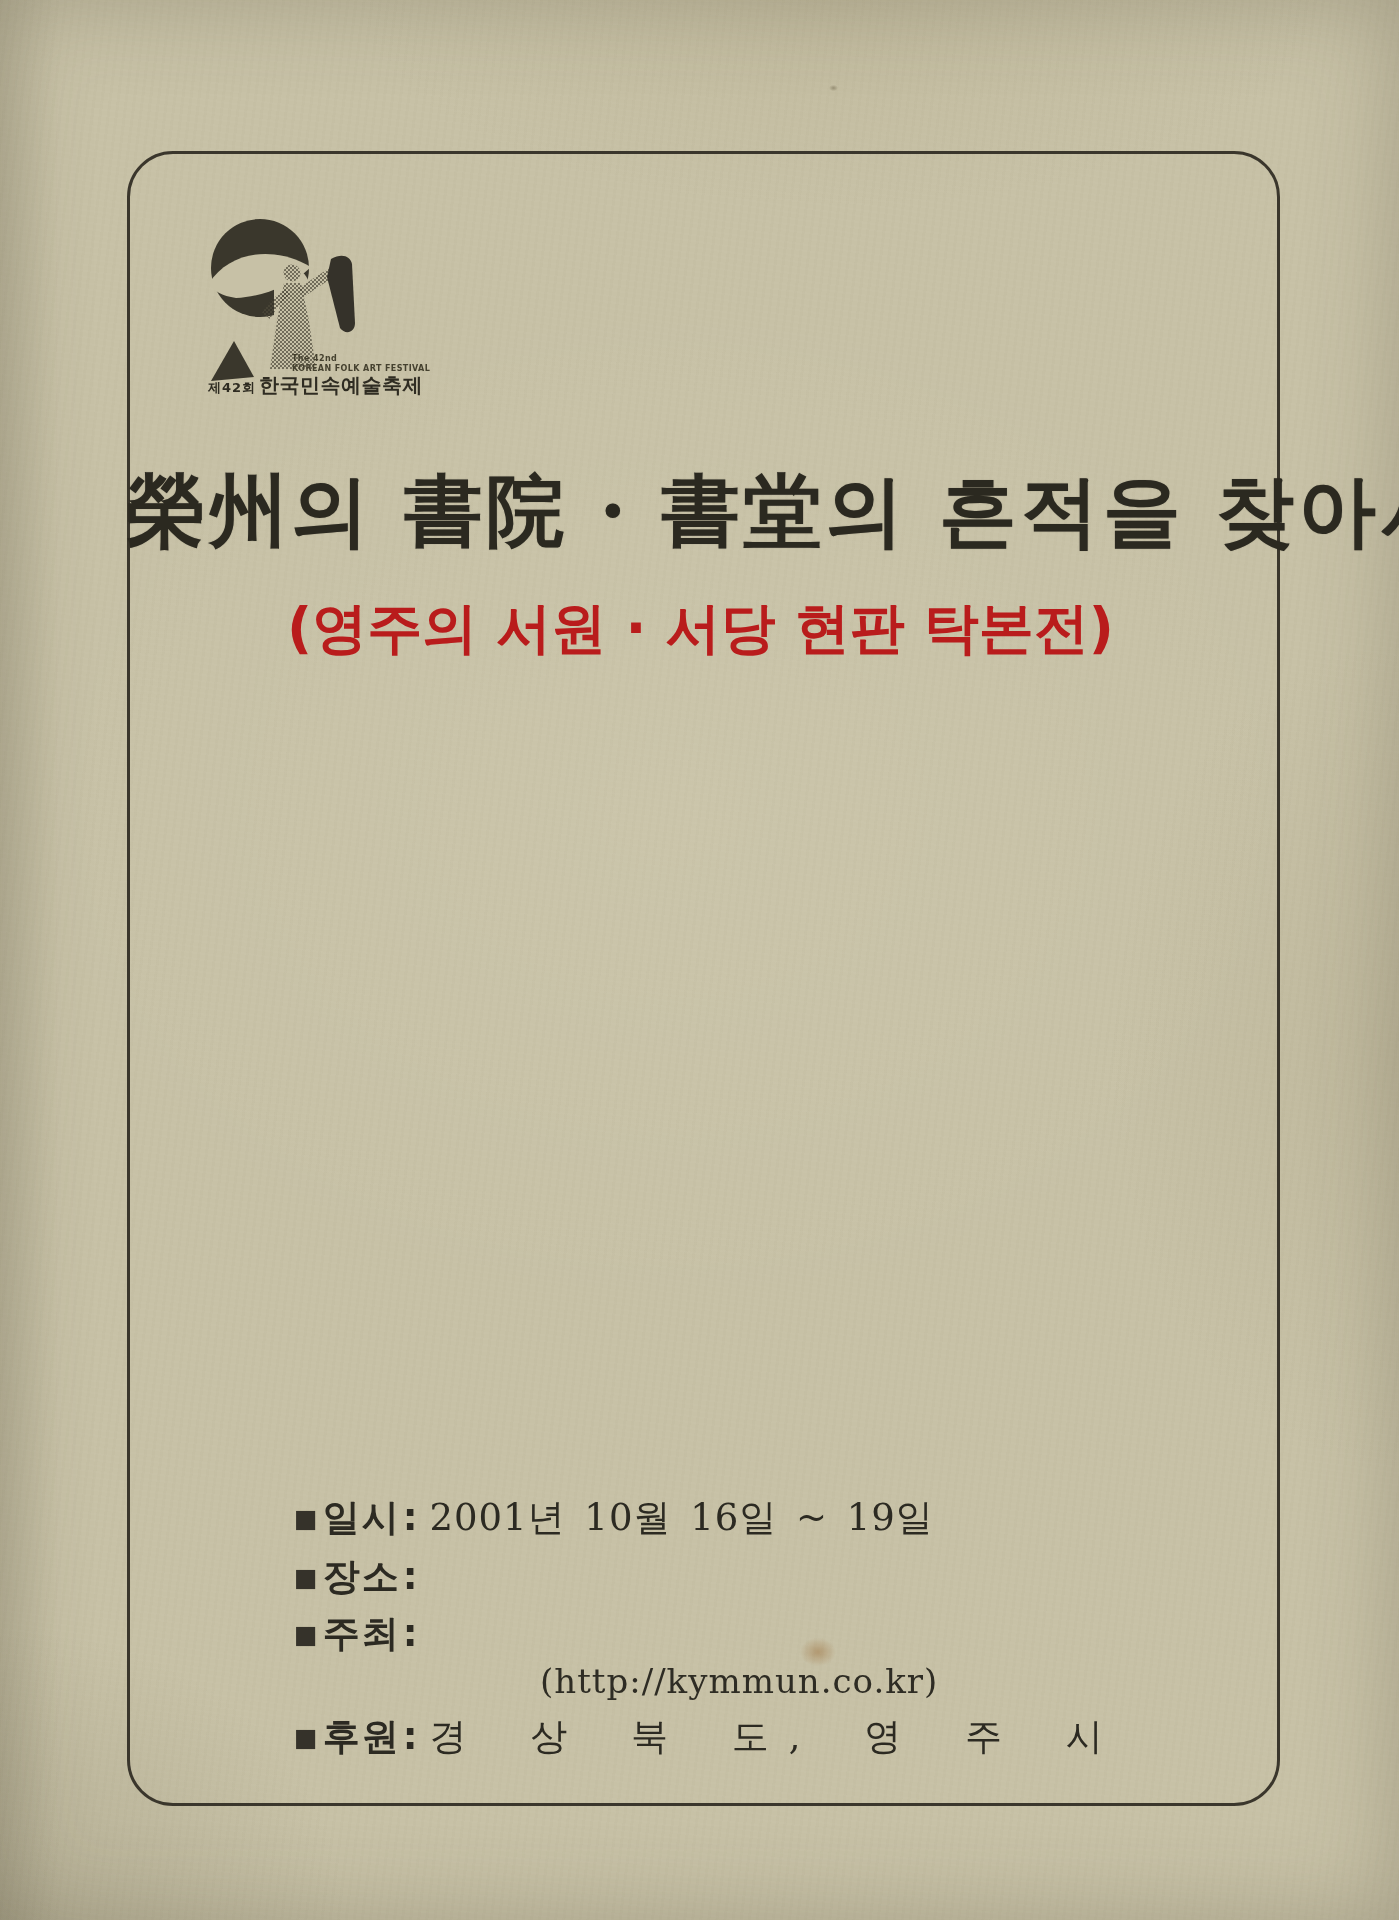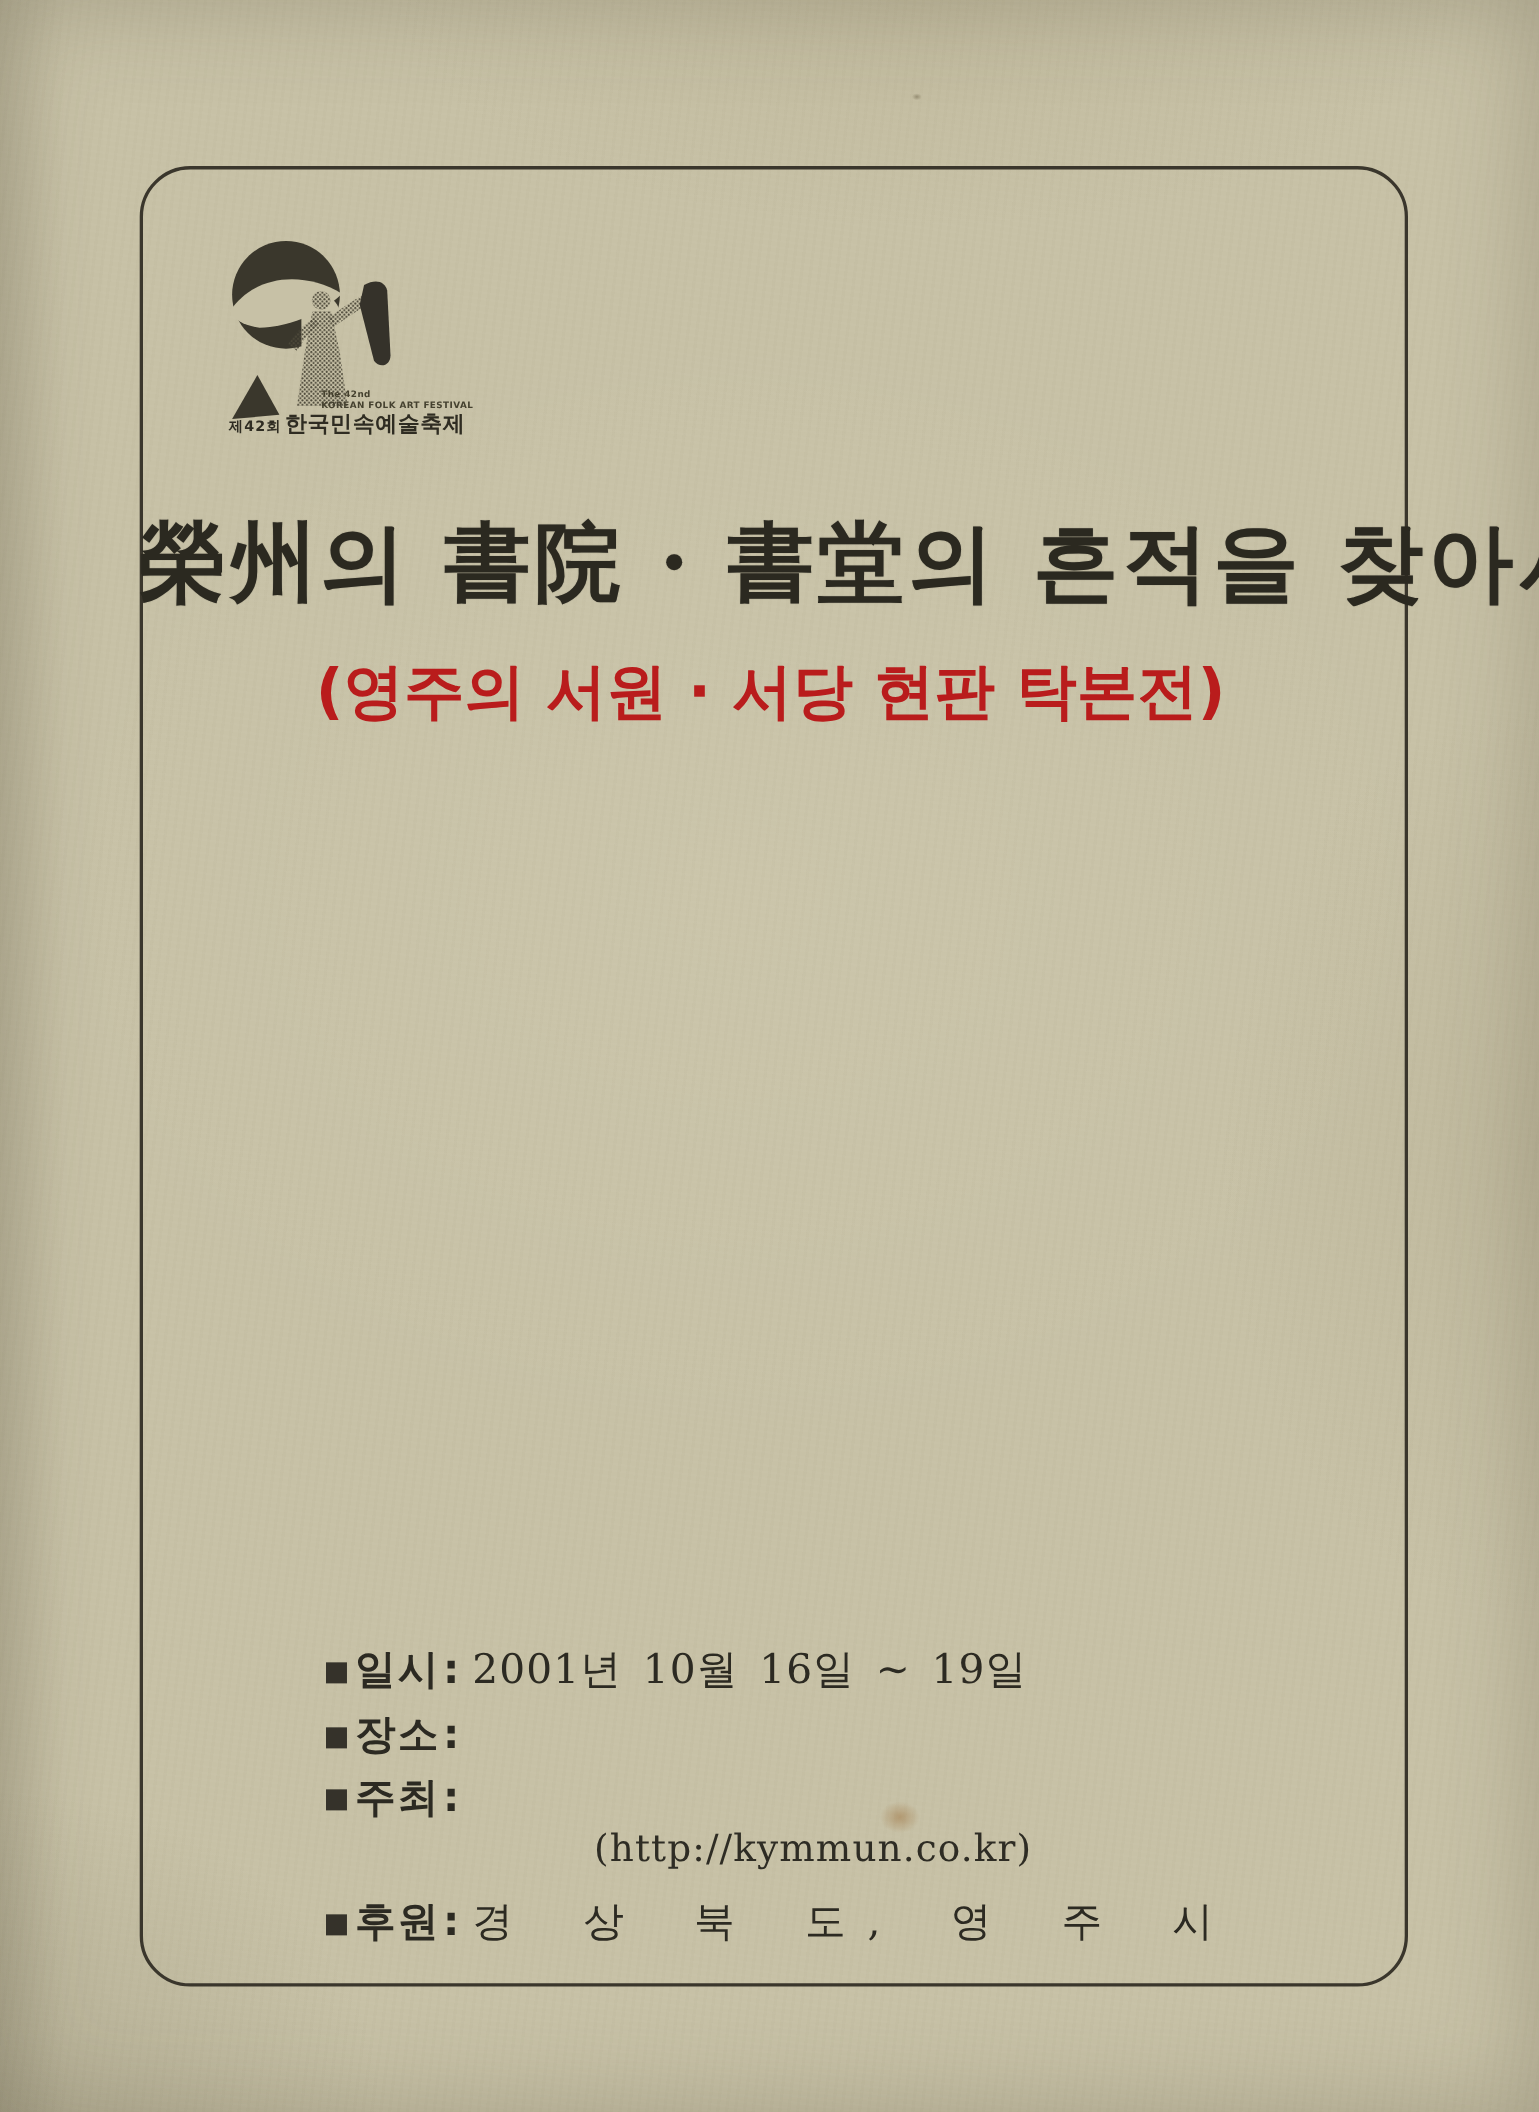--- a/index.html
+++ b/index.html
@@ -53,21 +53,21 @@
   .row .colon{font-size:37px;font-weight:800;margin:0 12px 0 2px;}
   .row .val{
     font-family:"DejaVu Serif","Liberation Serif",serif;
     font-size:37px;letter-spacing:1px;word-spacing:6px;text-align:center;
   }
   .val.sp1{letter-spacing:13px;word-spacing:10px;}
   .val.sp2{letter-spacing:20px;word-spacing:12px;}
   .r1{margin-bottom:8px;} .r2{margin-bottom:6px;}
   .url-line{
     font-family:"DejaVu Serif","Liberation Serif",serif;
-    font-size:34px;line-height:40px;margin-left:246px;margin-bottom:22px;
+    font-size:34px;line-height:40px;margin-left:246px;margin-bottom:12px;
     letter-spacing:1px;color:#2e2c24;
   }
   
   .stain-url{
     position:absolute;left:793px;top:1632px;width:50px;height:40px;border-radius:50%;
     background:radial-gradient(closest-side, rgba(148,97,40,0.42), rgba(148,97,40,0) 72%);
   }
   .speck-top{
     position:absolute;left:828px;top:84px;width:11px;height:8px;border-radius:50%;
     background:radial-gradient(closest-side, rgba(95,85,60,0.45), rgba(95,85,60,0) 80%);

